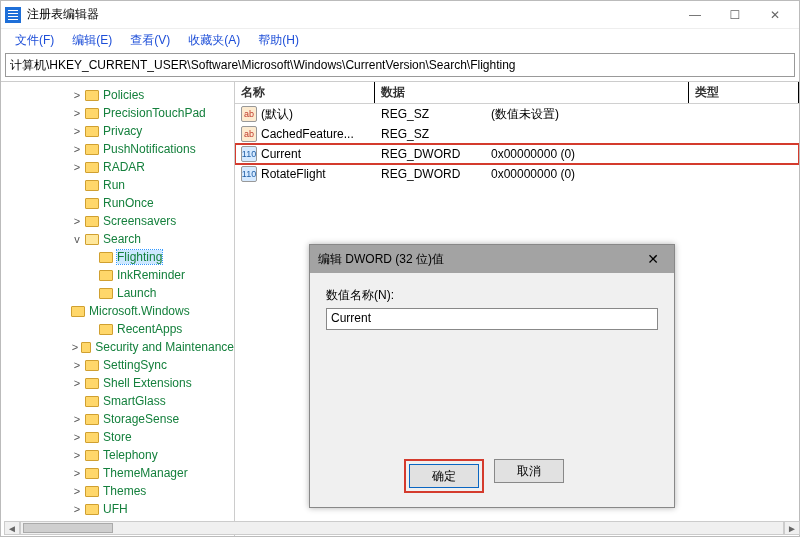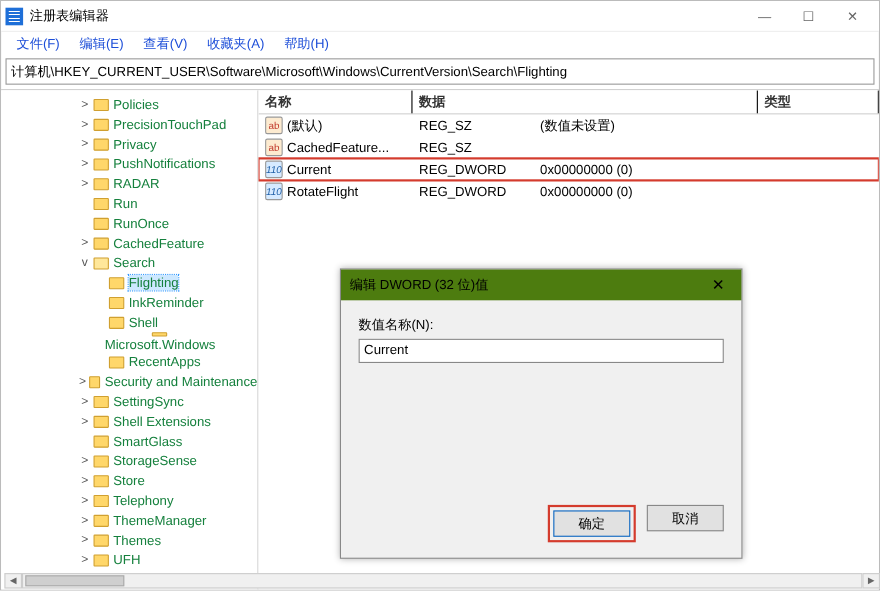--- a/index.html
+++ b/index.html
@@ -26,43 +26,43 @@
   
   .tree-inner { position:relative; }
   .list { flex:1; overflow:auto; background:#fff; position:relative; }
   .list-header { display:flex; border-bottom:1px solid #d0d0d0; height:22px; align-items:center; color:#333; }
   .col { padding:0 6px; border-right:1px solid #000000; height:100%; display:flex; align-items:center;font-weight:bold; }
   .c1 { width:140px; } .c2 { width:110px; } .c3 { flex:1; }
   .row { display:flex; height:20px; align-items:center; }
   .row.sel { outline:2px solid #d43b2d; outline-offset:-1px; }
   .valicon { width:16px; height:16px; margin:0 4px 0 6px; display:inline-flex; align-items:center; justify-content:center; font-size:9px; border:1px solid #999; border-radius:2px; }
   .valicon.str { background:#fdebd0; color:#c0392b; }
-  .valicon.bin { background:#d6eaff; color:#1f5fa8;font-style:italic; }
+  .valicon.bin { background:#d6eaff; color:#1f5fa8; }
   .row .c1 { width:140px; display:flex; align-items:center; }
   .row .c2 { width:110px; padding-left:6px; }
   .row .c3 { flex:1; padding-left:6px; }
   .hscroll { position:absolute; left:4px; right:0; bottom:2px; height:14px; display:flex; align-items:center; }
   .hscroll .track { flex:1; height:14px; background:#f0f0f0; border:1px solid #ccc; position:relative; }
   .hscroll .thumb { position:absolute; left:2px; top:1px; height:10px; width:90px; background:#cfcfcf; border:1px solid #aaa; }
   .hscroll .arw { width:16px; height:14px; border:1px solid #ccc; background:#f0f0f0; display:flex; align-items:center; justify-content:center; color:#666; font-size:10px; }
   
   .dialog { position:absolute; left:309px; top:244px; width:366px; height:264px; background:#f0f0f0; border:1px solid #888; box-shadow:0 0 6px rgba(0,0,0,0.3); display:flex; flex-direction:column; }
-  .dtitle { height:28px; background:#4d7c0f; display:flex; align-items:center; padding:0 8px; }
+  .dtitle { height:28px; background:#a3a3a3; display:flex; align-items:center; padding:0 8px; }
   .dtitle .t { flex:1; color:#000; }
   .dclose { width:26px; height:26px; display:flex; align-items:center; justify-content:center; font-size:14px; }
   .dbody { flex:1; padding:10px 16px 0 16px; color:#000; }
   .dlbl { margin:4px 0 4px 0; }
   .dfield { width:100%; height:22px; border:1px solid #888; background:#fff; padding:2px 4px; }
   .drow { display:flex; gap:20px; margin-top:14px; }
   .dval { border:2px solid #d43b2d; padding:3px; margin-top:2px; }
   .dval input { width:148px; height:22px; border:1px solid #0a66c2; background:#fff; padding:2px 4px; outline:none; }
   .radio { display:flex; align-items:center; gap:4px; margin:4px 0; }
   .radio .dot { width:12px; height:12px; border:1px solid #555; border-radius:50%; display:inline-flex; align-items:center; justify-content:center; }
   .radio .dot .fill { width:6px; height:6px; background:#000; border-radius:50%; }
-  .dbtns { display:flex; justify-content:flex-end; gap:10px; padding:14px 16px 14px 0; }
+  .dbtns { display:flex; justify-content:center; gap:10px; padding:14px 16px 14px 0; }
   .btnbox { border:2px solid #d43b2d; padding:3px; }
   .btn { width:70px; height:24px; border:1px solid #888; background:#e1e1e1; display:flex; align-items:center; justify-content:center; }
   .btn.primary { border:1px solid #0a66c2; }
 </style>
 </head>
 <body>
 
 <div class="window">
 
   <div class="titlebar">
@@ -121,43 +121,43 @@
             <span class="lbl">Run</span>
           </div>
           <div class="node" style="padding-left: 70px;">
             <span class="toggle"></span>
             <span class="folder"></span>
             <span class="lbl">RunOnce</span>
           </div>
           <div class="node" style="padding-left: 70px;">
             <span class="toggle">&gt;</span>
             <span class="folder"></span>
-            <span class="lbl">CachedFeature</span>
+            <span class="lbl">Screensavers</span>
           </div>
           <div class="node" style="padding-left: 70px;">
             <span class="toggle">v</span>
             <span class="folder open"></span>
             <span class="lbl">Search</span>
           </div>
           <div class="node sel" style="padding-left: 84px;">
             <span class="toggle"></span>
             <span class="folder"></span>
             <span class="lbl">Flighting</span>
           </div>
           <div class="node" style="padding-left: 84px;">
             <span class="toggle"></span>
             <span class="folder"></span>
             <span class="lbl">InkReminder</span>
           </div>
           <div class="node" style="padding-left: 84px;">
             <span class="toggle"></span>
             <span class="folder"></span>
-            <span class="lbl">Shell</span>
-          </div>
-          <div class="node" style="padding-left: 56px; flex-direction: column;">
+            <span class="lbl">Launch</span>
+          </div>
+          <div class="node" style="padding-left: 56px;">
             <span class="toggle"></span>
             <span class="folder"></span>
             <span class="lbl">Microsoft.Windows</span>
           </div>
           <div class="node" style="padding-left: 84px;">
             <span class="toggle"></span>
             <span class="folder"></span>
             <span class="lbl">RecentApps</span>
           </div>
           <div class="node" style="padding-left: 70px;">

